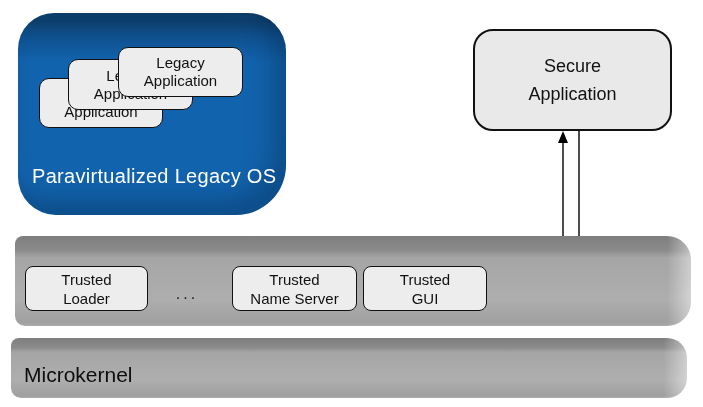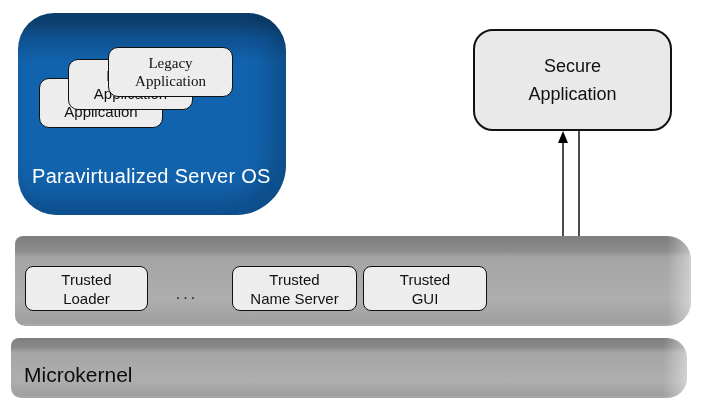--- a/index.html
+++ b/index.html
@@ -22,21 +22,21 @@
   }
 
   
   .node{
     background:#ededed;border:1.6px solid #111;border-radius:10px;
     display:flex;align-items:center;justify-content:center;
     font-size:15px;line-height:18px;color:#111;box-sizing:border-box;
   }
   .app-back{left:21px;top:65px;width:124px;height:50px;z-index:1;}
   .app-mid{left:50px;top:46px;width:125px;height:51px;z-index:2;}
-  .app-front{left:90px;top:34px;width:125px;height:50px;z-index:3;font-family:Liberation Serif, serif;}
+  .app-front{left:100px;top:34px;width:125px;height:50px;z-index:3;}
 
   
   #secure-app{
     left:473px;top:29px;width:199px;height:102px;
     background:#e9e9e9;border:2px solid #111;border-radius:20px;
     display:flex;align-items:center;justify-content:center;
     font-size:18px;line-height:28px;box-sizing:border-box;
   }
 
   
@@ -75,21 +75,21 @@
 
 <div id="stage">
 
   <div id="legacy-os" class="abs">
     <div class="abs node two-line app-back">Legacy
 Application</div>
     <div class="abs node two-line app-mid">Legacy
 Application</div>
     <div class="abs node two-line app-front">Legacy
 Application</div>
-    <div id="legacy-os-label" class="abs">Paravirtualized Server OS</div>
+    <div id="legacy-os-label" class="abs">Paravirtualized Legacy OS</div>
   </div>
 
   <div id="secure-app" class="abs two-line">Secure
 Application</div>
 
   <svg id="ipc-arrows" class="abs" viewBox="0 0 44 135">
     <g>
       <line x1="13" y1="134" x2="13" y2="10" stroke="#000" stroke-width="1.4"></line>
       <polygon points="13,0 8,12 18,12" fill="#000"></polygon>
     </g>

